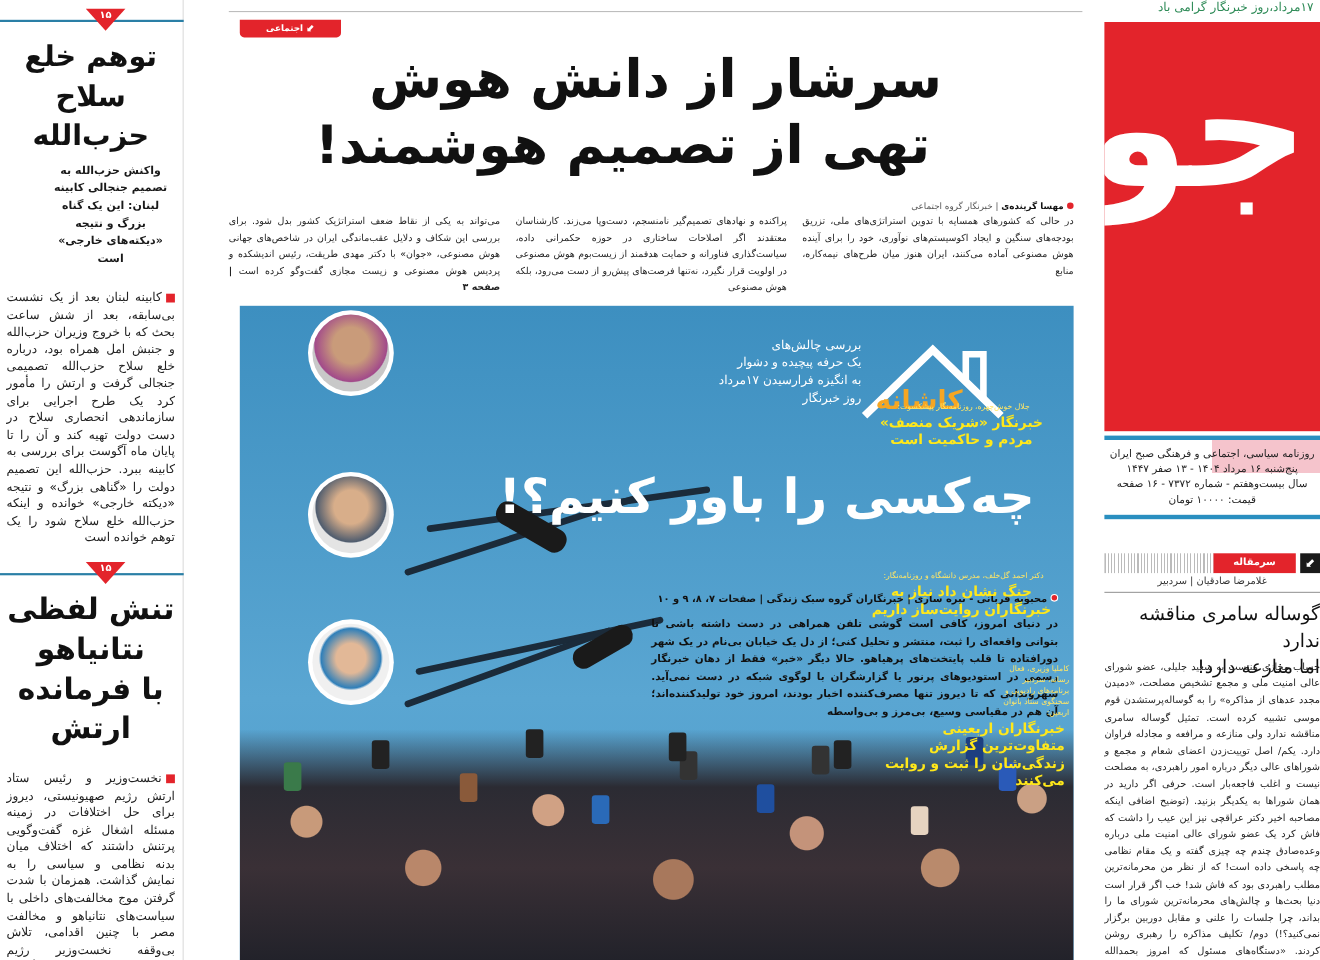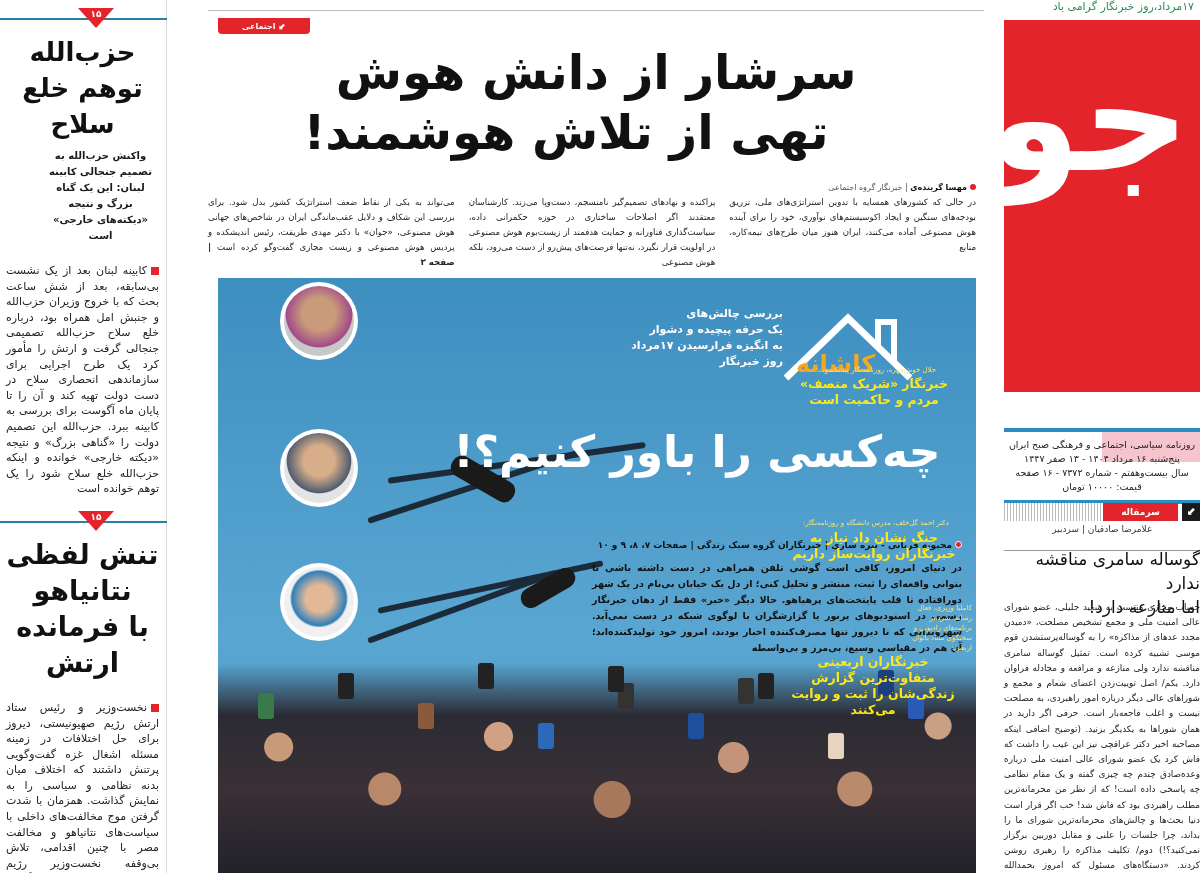--- a/index.html
+++ b/index.html
@@ -40,26 +40,26 @@
   .feature { position: absolute; left: 10px; top: 278px; width: 758px; height: 595px; background: linear-gradient(#3d8fc0, #5aa6d2 60%, #4b9acb); overflow: hidden; }
   .avatar { position: absolute; width: 78px; height: 78px; border-radius: 50%; background: #fff; left: 62px; }
   .avatar .inner { position: absolute; left: 4px; top: 4px; width: 70px; height: 70px; border-radius: 50%; }
   .avatar.a1 { top: 4px; } .avatar.a1 .inner { background: radial-gradient(circle at 50% 40%, #c99b7a 30%, #a24a8a 60%, #c8c8c8 62%); }
   .avatar.a2 { top: 151px; } .avatar.a2 .inner { background: radial-gradient(circle at 50% 40%, #d8ae8a 28%, #4f5c6e 58%, #e4e4e4 60%); }
   .avatar.a3 { top: 285px; } .avatar.a3 .inner { background: radial-gradient(circle at 50% 45%, #e2b897 26%, #2f7fb9 52%, #f0f0f0 56%); }
   .quote-src { position: absolute; right: 20px; width: 160px; text-align: center; font-size: 7px; color: #ffe666; line-height: 10px; }
   .quote { position: absolute; right: 14px; width: 176px; text-align: center; font-size: 12.5px; font-weight: bold; color: #ffe81a; line-height: 16px; }
   .q1s { top: 87px; } .q1 { top: 98px; }
   .q2s { top: 240px; } .q2 { top: 252px; text-align: center; }
-  .q3s { top: 325px; right: 4px; width: 60px; text-align: right; } .q3 { top: 376px; width: 190px; right: 8px; }
+  .q3s { top: 325px; right: 4px; width: 60px; text-align: right; } .q3 { top: 376px; width: 190px; right: 8px; text-align: right; }
 
   .kashaneh { position: absolute; left: 560px; top: 30px; width: 140px; height: 90px; }
   .kashaneh svg { position: absolute; left: 0; top: 0; }
   .kashaneh .logo-text { position: absolute; left: 18px; top: 42px; font-size: 24px; font-weight: bold; color: #f5a623; }
-  .kicker { position: absolute; left: 405px; top: 28px; width: 160px; text-align: right; font-size: 11px; font-weight: bold; color: #fff; line-height: 16px; }
+  .kicker { position: absolute; left: 405px; top: 28px; width: 160px; text-align: right; font-size: 11px; font-weight: normal; color: #fff; line-height: 16px; }
   .feat-headline { position: absolute; left: 210px; right: 10px; top: 148px; text-align: center; font-size: 44px; font-weight: bold; color: #fff; line-height: 52px; }
   .feat-byline { position: absolute; right: 14px; top: 262px; font-size: 9px; color: #111; font-weight: bold; }
   .feat-byline .dot { display: inline-block; width: 7px; height: 7px; background: #e3242b; border-radius: 50%; margin-left: 3px; border: 1px solid #fff; }
   .feat-body { position: absolute; right: 14px; top: 282px; width: 370px; font-size: 9.5px; line-height: 16px; color: #111; text-align: justify; font-weight: bold; }
   .mic { position: absolute; background: #1a1a1a; border-radius: 10px; }
   .cable { position: absolute; height: 6px; background: #1b2b3a; border-radius: 3px; transform-origin: left center; }
   .crowd { position: absolute; left: 0; right: 0; bottom: 0; height: 210px;
     background:
       radial-gradient(circle at 8% 40%, #c89a7a 0 14px, transparent 15px),
       radial-gradient(circle at 22% 60%, #b9876a 0 16px, transparent 17px),
@@ -69,46 +69,46 @@
       radial-gradient(circle at 84% 60%, #b98a6c 0 17px, transparent 18px),
       radial-gradient(circle at 95% 30%, #caa084 0 13px, transparent 14px),
       linear-gradient(180deg, rgba(0,0,0,0) 0%, #2b2b33 25%, #3a3036 60%, #22222a 100%); }
   .phone { position: absolute; width: 16px; height: 26px; border-radius: 3px; }
 
   
   .right-col { position: absolute; left: 994px; top: 0; width: 206px; height: 873px; }
   .slogan { position: absolute; top: 0; right: 6px; font-size: 11px; font-weight: normal; color: #2e8b57; }
   .masthead { position: absolute; top: 20px; left: 10px; width: 196px; height: 372px; background: #e3242b; overflow: hidden; }
   .masthead .logo-word { position: absolute; left: 10px; top: 10px; width: 176px; height: 352px; color: #fff; font-size: 150px; font-weight: bold; text-align: center; line-height: 176px; }
-  .info-box { position: absolute; top: 428px; left: 10px; width: 196px; }
+  .info-box { position: absolute; top: 396px; left: 10px; width: 196px; }
   .info-box .bar { height: 4px; background: #2a8fc0; }
   .info-box .lines { padding: 6px 4px; text-align: center; font-size: 9.5px; line-height: 14px; color: #222; background: linear-gradient(90deg, #fff 0 50%, #f5c4cc 50% 100%) no-repeat; background-size: 100% 30px; }
   .editorial-head { position: absolute; top: 503px; left: 10px; width: 196px; height: 18px; display: flex; flex-direction: row; align-items: stretch; }
   .editorial-head .corner { width: 18px; background: #1a1a1a; color: #fff; font-size: 11px; text-align: center; line-height: 18px; }
   .editorial-head .label { width: 75px; background: #e3242b; color: #fff; font-size: 9px; text-align: center; line-height: 18px; font-weight: bold; margin-right: 4px; }
   .editorial-head .stripes { flex: 1; background: repeating-linear-gradient(90deg, #bbb 0 1px, #fff 1px 3px); }
-  .editorial-author { position: absolute; top: 524px; left: 10px; width: 196px; text-align: center; font-size: 9px; color: #333; padding-bottom: 16px; border-bottom: 1px solid #999; }
+  .editorial-author { position: absolute; top: 524px; left: 10px; width: 196px; text-align: center; font-size: 9px; color: #333; padding-bottom: 4px; border-bottom: 1px solid #999; }
   .editorial-title { position: absolute; top: 547px; left: 10px; width: 196px; text-align: right; font-size: 17px; font-weight: normal; line-height: 24px; color: #111; }
   .editorial-body { position: absolute; top: 600px; left: 10px; width: 196px; font-size: 8.9px; line-height: 15.2px; text-align: justify; color: #222; }
 </style>
 </head>
 <body>
 
 <div class="left-col">
   <div class="divider-line"></div>
 
   <div class="sec-head">
     <div class="line"></div>
     <div class="tri"></div>
     <div class="pg">۱۵</div>
   </div>
   <div class="left-story">
     <h2>
+      <div>توهم خلع سلاح</div>
       <div>حزب‌الله</div>
-      <div>توهم خلع سلاح</div>
     </h2>
     <div class="sub">واکنش حزب‌الله به تصمیم جنجالی کابینه لبنان: این یک گناه بزرگ و نتیجه «دیکته‌های خارجی» است</div>
     <p><span class="bullet-sq"></span><span>کابینه لبنان بعد از یک نشست بی‌سابقه، بعد از شش ساعت بحث که با خروج وزیران حزب‌الله و جنبش امل همراه بود، درباره خلع سلاح حزب‌الله تصمیمی جنجالی گرفت و ارتش را مأمور کرد یک طرح اجرایی برای سازماندهی انحصاری سلاح در دست دولت تهیه کند و آن را تا پایان ماه آگوست برای بررسی به کابینه ببرد. حزب‌الله این تصمیم دولت را «گناهی بزرگ» و نتیجه «دیکته خارجی» خوانده و اینکه حزب‌الله خلع سلاح شود را یک توهم خوانده است</span></p>
   </div>
 
   <div class="sec-head" style="margin-top:14px">
     <div class="line"></div>
     <div class="tri"></div>
     <div class="pg">۱۵</div>
   </div>
@@ -135,21 +135,21 @@
 </div>
 
 <div class="center-col">
   <div class="top-rule"></div>
   <div class="cat-tag">
     <span class="arrow">⬋</span><span>اجتماعی</span>
   </div>
 
   <div class="main-headline">
     <div>سرشار از دانش هوش</div>
-    <div class="l2">تهی از تلاش هوشمند!</div>
+    <div class="l2">تهی از تصمیم هوشمند!</div>
   </div>
 
   <div class="byline-top">
     <span class="dot"></span><b>مهسا گرینده‌ی</b> | <span>خبرنگار گروه اجتماعی</span>
   </div>
 
   <div class="top-cols">
     <p>در حالی که کشورهای همسایه با تدوین استراتژی‌های ملی، تزریق بودجه‌های سنگین و ایجاد اکوسیستم‌های نوآوری، خود را برای آینده هوش مصنوعی آماده می‌کنند، ایران هنوز میان طرح‌های نیمه‌کاره، منابع</p>
     <p>پراکنده و نهادهای تصمیم‌گیر نامنسجم، دست‌وپا می‌زند. کارشناسان معتقدند اگر اصلاحات ساختاری در حوزه حکمرانی داده، سیاست‌گذاری فناورانه و حمایت هدفمند از زیست‌بوم هوش مصنوعی در اولویت قرار نگیرد، نه‌تنها فرصت‌های پیش‌رو از دست می‌رود، بلکه هوش مصنوعی</p>
     <p><span>می‌تواند به یکی از نقاط ضعف استراتژیک کشور بدل شود. برای بررسی این شکاف و دلایل عقب‌ماندگی ایران در شاخص‌های جهانی هوش مصنوعی، «جوان» با دکتر مهدی طریقت، رئیس اندیشکده و پردیس هوش مصنوعی و زیست مجازی گفت‌وگو کرده است</span> <span class="pgref">| صفحه ۳</span></p>

